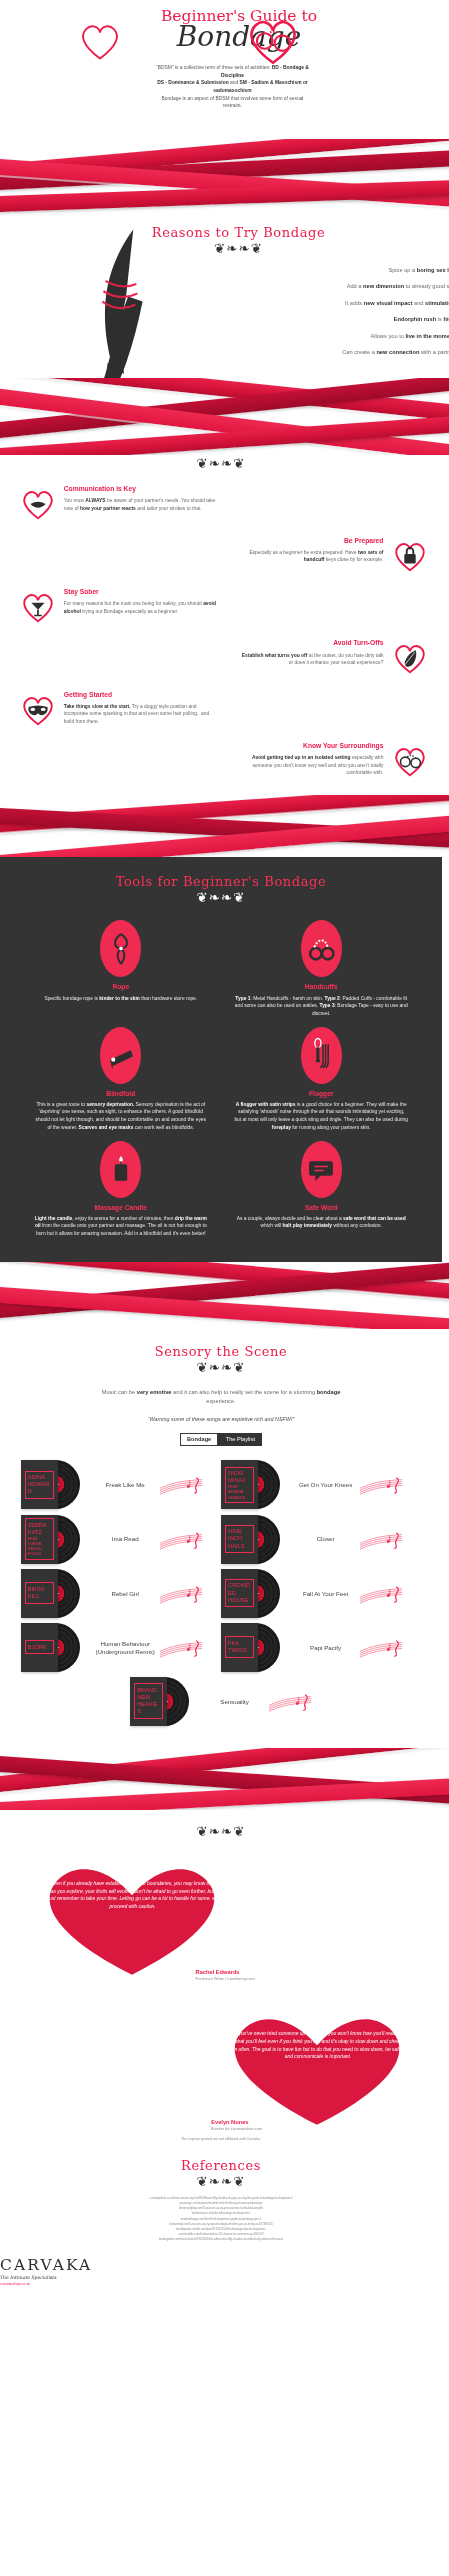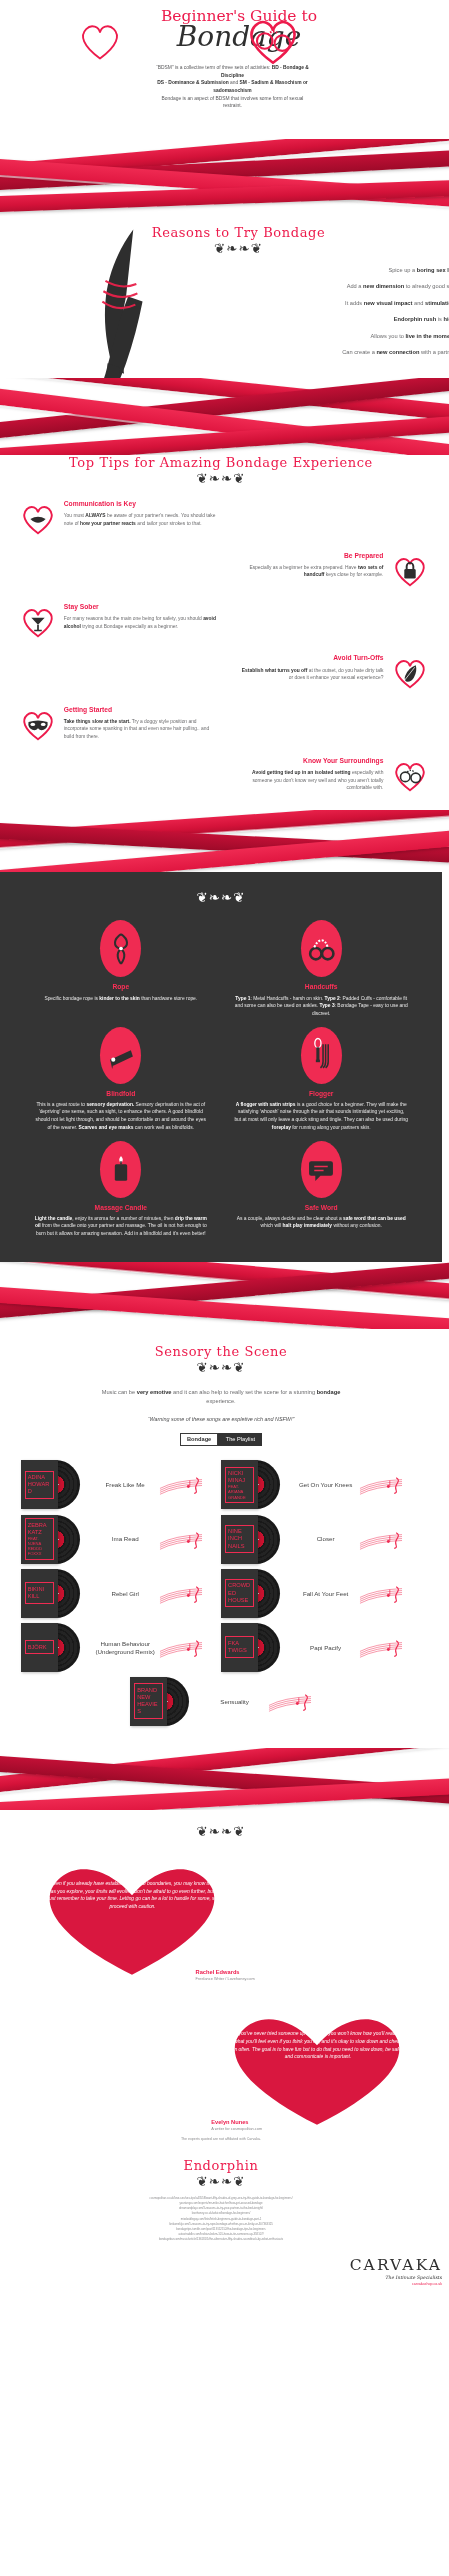--- a/index.html
+++ b/index.html
@@ -195,21 +195,21 @@
   .disclaimer {
     text-align:center; font-size: 3.6px; color:#8d8d8f; margin-top: 5.2px;
   }
 
   
   .refs { padding: 12.4px 0 4.1px 0; text-align:center; }
   .refs .rf {
     font-size: 2.8px; color:#8d8d8f; line-height: 1.85; margin-top: 7.2px;
     word-break: break-all; padding: 0 62px;
   }
-  .brand { text-align:right; padding: 9.3px 0 13.4px 0; }
+  .brand { text-align:left; padding: 9.3px 0 13.4px 0; }
   .brand .name {
     font-size: 15.5px; letter-spacing: 2.1px; color:#2f2f2f;
     font-family:"DejaVu Serif", serif;
   }
   .brand .tag {
     font-size: 4.6px; color:#2f2f2f; font-family:"DejaVu Serif", serif;
     font-style: italic; margin-top: 1px;
   }
   .brand .url { font-size: 3.6px; color:#ed1b4c; margin-top: 2.1px; }
 </style>
@@ -325,21 +325,20 @@
   <div class="ribbons" style="height:77px">
     <div class="band" style="top:3.1px; transform: rotate(6deg);"></div>
     <div class="sheen" style="top:18.5px; transform: rotate(6deg);"></div>
     <div class="band dark" style="top:19.6px; transform: rotate(-6deg);"></div>
     <div class="band pale" style="top:39px; transform: rotate(7deg);"></div>
     <div class="sheen" style="top:55px; transform: rotate(7deg);"></div>
     <div class="band" style="top:54px; transform: rotate(-4deg);"></div>
   </div>
 
   <div class="tips">
-    <div class="section-title">Top Tips for Amazing Bondage Experience</div>
     <div class="flourish">❦❧❧❦</div>
 
     <div class="tip tip-pos-1">
       <svg class="ic" viewBox="0 0 80 80">
         <path d="M40 72 C10 50 5 32 17 21 C27 12 38 19 40 28 C42 19 53 12 63 21 C75 32 70 50 40 72 Z" fill="none" stroke="#ed1b4c" stroke-width="4"></path>
         <path d="M24 42 q16 -9 32 0 q-16 16 -32 0 Z" fill="#2e2e2e"></path>
       </svg>
       <div class="txt">
         <h3>Communication is Key</h3>
         <p><span>You must </span><b>ALWAYS</b><span> be aware of your partner's needs. You should take note of </span><b>how your partner reacts</b><span> and tailor your strokes to that.</span></p>
@@ -410,20 +409,21 @@
   </div>
 
   <div class="ribbons" style="height:62px">
     <div class="band" style="top:6.2px; transform: rotate(-4deg);"></div>
     <div class="sheen" style="top:21.6px; transform: rotate(-4deg);"></div>
     <div class="band dark" style="top:25px; transform: rotate(3deg);"></div>
     <div class="band pale" style="top:40px; transform: rotate(-5deg);"></div>
   </div>
 
   <div class="tools">
+    <div class="section-title light">Tools for Beginner's Bondage</div>
     <div class="flourish white">❦❧❧❦</div>
 
     <div class="tool-grid">
 
       <div class="tool">
         <div class="bubble">
           <svg width="24" height="36" viewBox="0 0 46 70">
             <path d="M23 6 C8 16 8 30 20 34 C32 38 32 52 23 64" fill="none" stroke="#2e2e2e" stroke-width="4"></path>
             <path d="M23 6 C38 16 38 30 26 34 C14 38 14 52 23 64" fill="none" stroke="#2e2e2e" stroke-width="4"></path>
             <circle cx="23" cy="34" r="3.6" fill="#fff"></circle>
@@ -744,21 +744,21 @@
       <div style="margin-left:5.2px;margin-top:-13.4px">
         <span class="attr">Evelyn Nunes</span>
         <span class="attr"><span class="sub">A writer for cosmopolitan.com</span></span>
       </div>
     </div>
 
     <div class="disclaimer">The experts quoted are not affiliated with Carvaka.</div>
   </div>
 
   <div class="refs">
-    <div class="section-title">Endorphin</div>
+    <div class="section-title">References</div>
     <div class="flourish">❦❧❧❦</div>
     <div class="rf">
       <div>cosmopolitan.co.uk/love-sex/sex-tips/a43558/want-fifty-shades-of-grey-sex-try-this-guide-to-bondage-for-beginners/</div>
       <div>yourtango.com/experts/mr-mike-hatcher/how-get-aroused-bondage</div>
       <div>dreamandplay.com/3-reasons-to-try-your-partner-to-the-bed-tonight/</div>
       <div>lovehoney.co.uk/advice/bondage-for-beginners/</div>
       <div>mixdoublegay.com/lists/fetish-beginners-guide-to-bondage-part-1</div>
       <div>kinkweekly.com/5-reasons-to-try-rope-bondage-whether-you-re-kinky-or-307363325</div>
       <div>bondagetips.tumblr.com/post/119152152/the-bondage-tips-for-beginners</div>
       <div>autostraddle.com/lesbian-bdsm-101-how-to-tie-someone-up-358107/</div>

